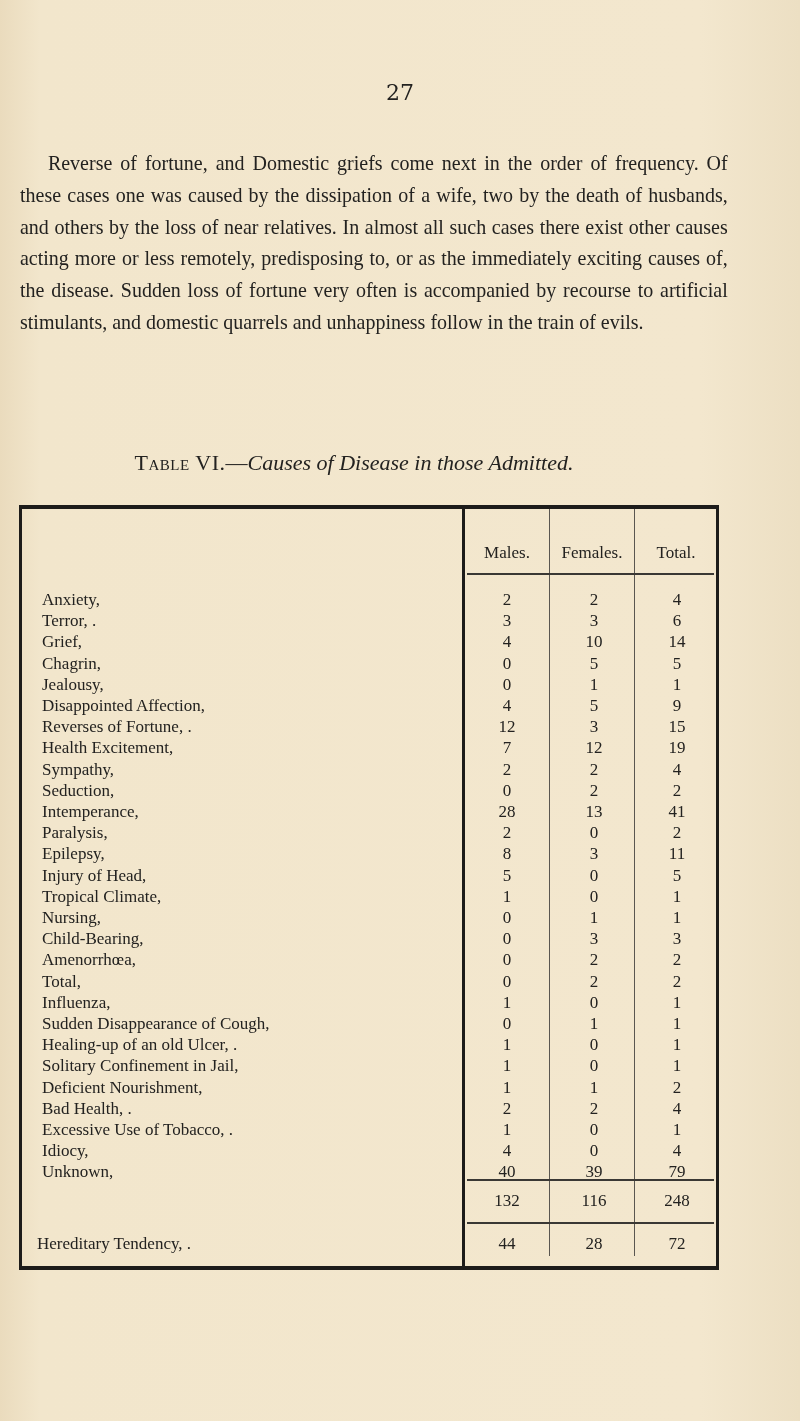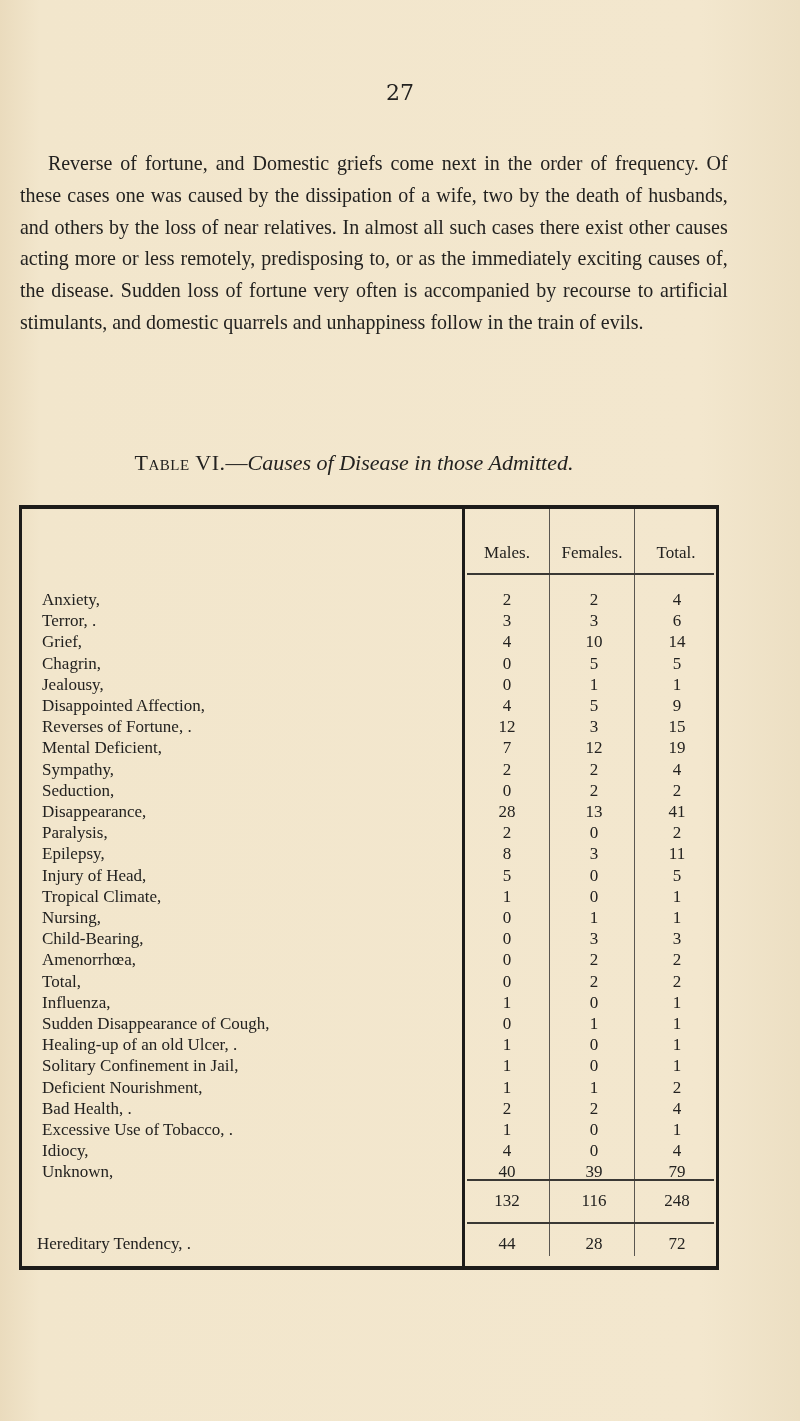--- a/index.html
+++ b/index.html
@@ -116,39 +116,39 @@
         <span class="num f">5</span>
         <span class="num t">9</span>
       </div>
       <div class="row" style="top: 207.2px;">
         <span class="label">Reverses of Fortune, .</span>
         <span class="num m">12</span>
         <span class="num f">3</span>
         <span class="num t">15</span>
       </div>
       <div class="row" style="top: 228.4px;">
-        <span class="label">Mental Deficient,</span>
+        <span class="label">Health Excitement,</span>
         <span class="num m">7</span>
         <span class="num f">12</span>
         <span class="num t">19</span>
       </div>
       <div class="row" style="top: 249.6px;">
         <span class="label">Sympathy,</span>
         <span class="num m">2</span>
         <span class="num f">2</span>
         <span class="num t">4</span>
       </div>
       <div class="row" style="top: 270.8px;">
         <span class="label">Seduction,</span>
         <span class="num m">0</span>
         <span class="num f">2</span>
         <span class="num t">2</span>
       </div>
       <div class="row" style="top: 292px;">
-        <span class="label">Disappearance,</span>
+        <span class="label">Intemperance,</span>
         <span class="num m">28</span>
         <span class="num f">13</span>
         <span class="num t">41</span>
       </div>
       <div class="row" style="top: 313.2px;">
         <span class="label">Paralysis,</span>
         <span class="num m">2</span>
         <span class="num f">0</span>
         <span class="num t">2</span>
       </div>

